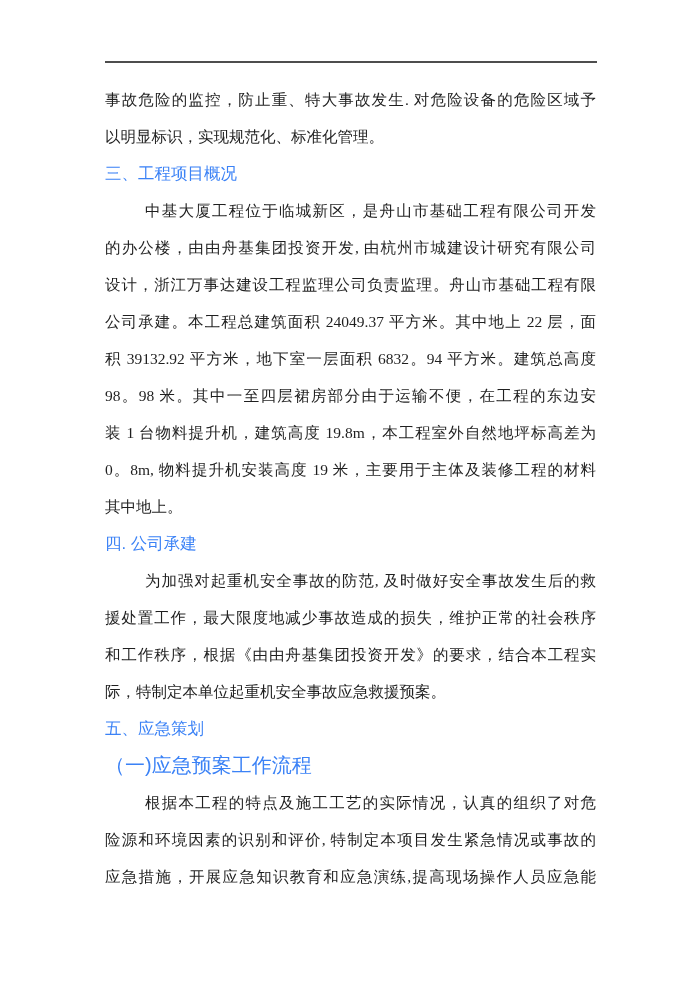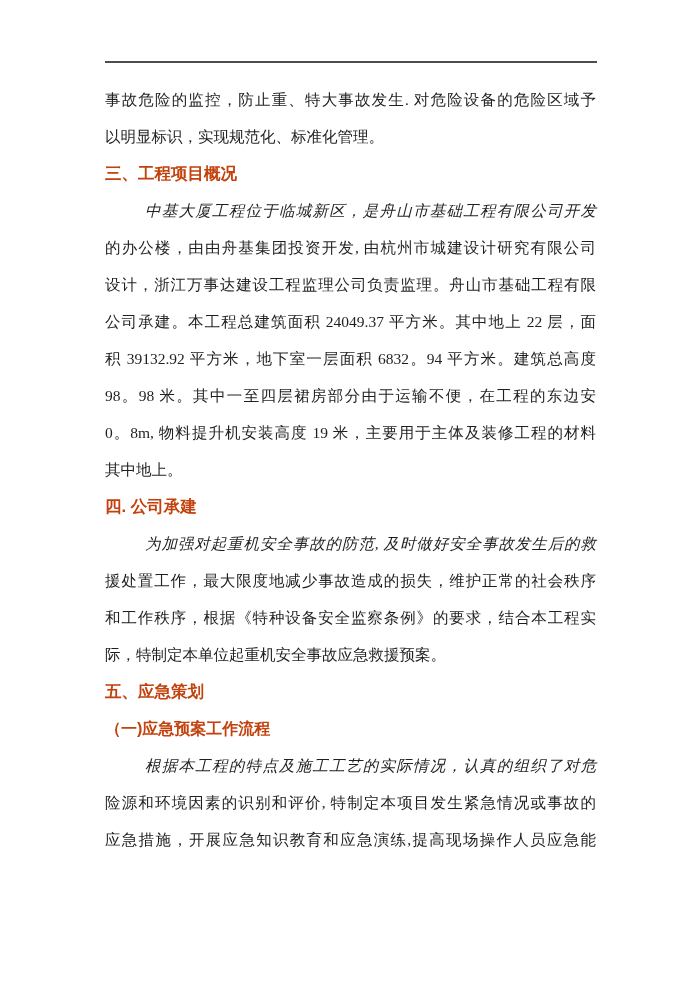--- a/index.html
+++ b/index.html
@@ -41,53 +41,53 @@
     text-align-last: left;
     white-space: normal;
   }
   .just {
     text-align: justify;
     text-align-last: justify;
     text-justify: inter-character;
   }
   .indent {
     padding-left: 40px;
-    font-style: italic;
   }
   .heading {
-    font-weight: 700;
+    font-weight: 400;
     font-size: 16.5px;
     font-family: "Liberation Sans", "DejaVu Sans", sans-serif;
-    color: #c2410c;
+    color: #3b82f6;
   }
   .subheading {
-    font-size: 16px;
+    font-size: 20px;
   }
 </style>
 </head>
 <body>
 
 <div class="page" style="color: rgb(31, 31, 31); background: rgb(255, 255, 255);">
   <div class="header-rule" style="background: rgb(77, 77, 77);"></div>
   <div class="content">
       <div class="line just">事故危险的监控，防止重、特大事故发生. 对危险设备的危险区域予</div>
       <div class="line">以明显标识，实现规范化、标准化管理。</div>
       <div class="line heading">三、工程项目概况</div>
       <div class="line just indent">中基大厦工程位于临城新区，是舟山市基础工程有限公司开发</div>
       <div class="line just">的办公楼，由由舟基集团投资开发, 由杭州市城建设计研究有限公司</div>
       <div class="line just">设计，浙江万事达建设工程监理公司负责监理。舟山市基础工程有限</div>
       <div class="line just">公司承建。本工程总建筑面积 24049.37 平方米。其中地上 22 层，面</div>
       <div class="line just">积 39132.92 平方米，地下室一层面积 6832。94 平方米。建筑总高度</div>
       <div class="line just">98。98 米。其中一至四层裙房部分由于运输不便，在工程的东边安</div>
+      <div class="line just">装 1 台物料提升机，建筑高度 19.8m，本工程室外自然地坪标高差为</div>
       <div class="line just">0。8m, 物料提升机安装高度 19 米，主要用于主体及装修工程的材料</div>
       <div class="line">其中地上。</div>
       <div class="line heading">四. 公司承建</div>
       <div class="line just indent">为加强对起重机安全事故的防范, 及时做好安全事故发生后的救</div>
       <div class="line just">援处置工作，最大限度地减少事故造成的损失，维护正常的社会秩序</div>
-      <div class="line just">和工作秩序，根据《特种设备安全监察条例》的要求，结合本工程实</div>
+      <div class="line just">和工作秩序，根据《由由舟基集团投资开发》的要求，结合本工程实</div>
       <div class="line">际，特制定本单位起重机安全事故应急救援预案。</div>
       <div class="line heading">五、应急策划</div>
       <div class="line heading subheading">（一)应急预案工作流程</div>
       <div class="line just indent">根据本工程的特点及施工工艺的实际情况，认真的组织了对危</div>
       <div class="line just">险源和环境因素的识别和评价, 特制定本项目发生紧急情况或事故的</div>
       <div class="line just">应急措施，开展应急知识教育和应急演练,提高现场操作人员应急能</div>
     </div>
 </div>
 
 </body></html>

